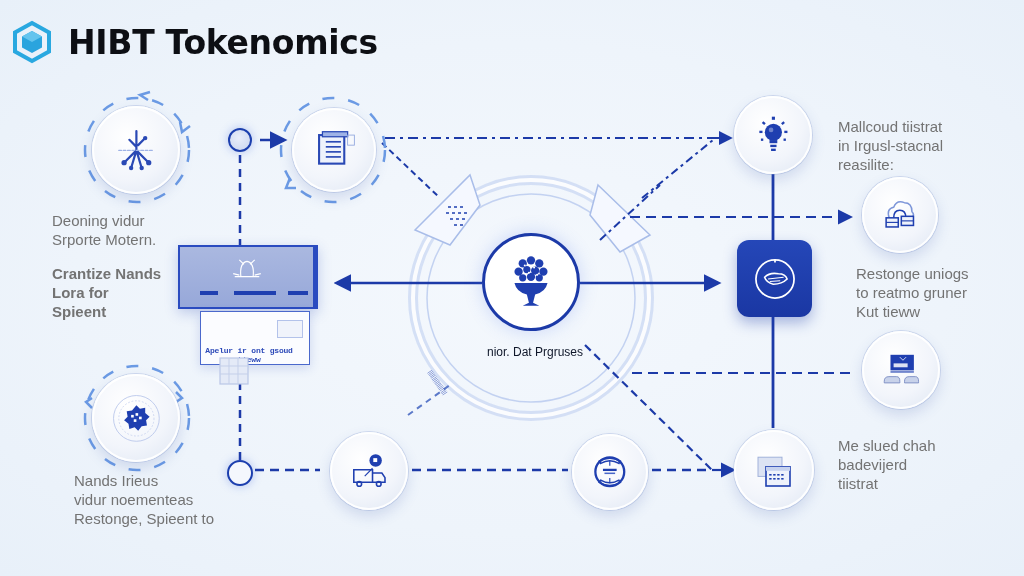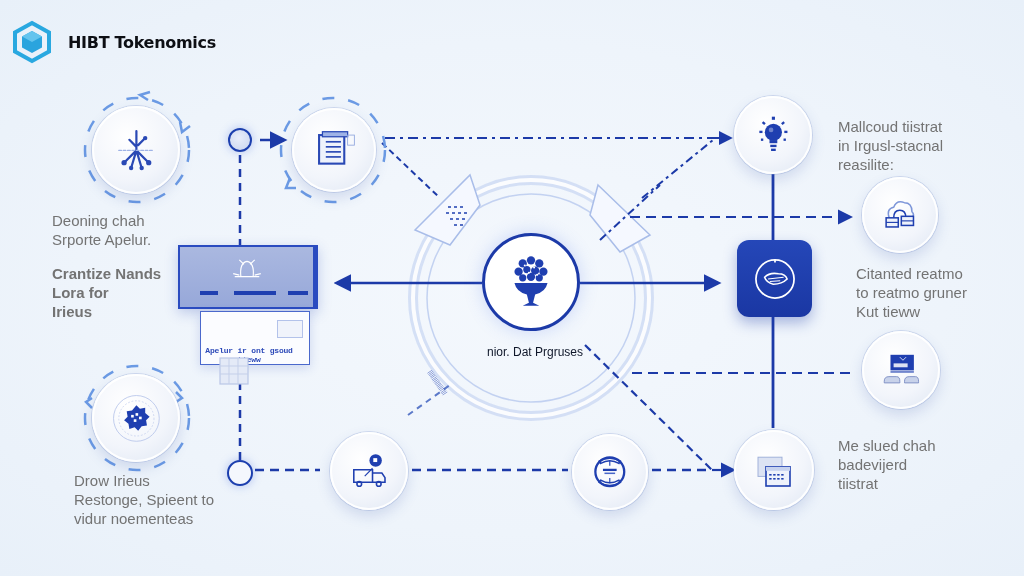--- a/index.html
+++ b/index.html
@@ -9,21 +9,21 @@
     font-family: "Liberation Sans", sans-serif;
     position: relative;
     color: #1a2140;
   }
   .header {
     position: absolute; left: 10px; top: 18px; height: 48px;
     display: flex; align-items: center; gap: 14px;
   }
   .header-title {
     font-family: "DejaVu Sans", sans-serif;
-    font-weight: bold; font-size: 16px; color: #0d0f14; letter-spacing: -0.3px; text-align: center;
+    font-weight: bold; font-size: 33px; color: #0d0f14; letter-spacing: -0.3px; text-align: center;
   }
   svg.layer { position: absolute; left: 0; top: 0; width: 1024px; height: 576px; pointer-events: none; }
 
   .node {
     position: absolute; border-radius: 50%;
     background: radial-gradient(circle at 40% 35%, #ffffff 0%, #f2f5fb 55%, #dde5f2 100%);
     box-shadow: 0 6px 14px rgba(60,90,170,0.18), inset 0 0 0 2px rgba(255,255,255,0.9), 0 0 0 1px rgba(150,170,215,0.35);
     display: flex; align-items: center; justify-content: center;
   }
   .node svg { width: 60%; height: 60%; }
@@ -183,27 +183,27 @@
         <line x1="20" y1="20" x2="38" y2="20"></line>
         <line x1="20" y1="26" x2="38" y2="26"></line>
         <line x1="20" y1="32" x2="38" y2="32"></line>
         <line x1="20" y1="38" x2="38" y2="38"></line>
       </g>
     <rect x="46" y="12" width="8" height="12" fill="none" stroke="#8ea4dd" stroke-width="1"></rect>
   </svg>
 </div>
 
 <div class="label" style="left:52px;top:211px;">
-  <div>Deoning chah</div>
-  <div>Srporte Apelur.</div>
+  <div>Deoning vidur</div>
+  <div>Srporte Motern.</div>
 </div>
 <div class="label" style="left:52px;top:264px;font-weight:bold;">
   <div>Crantize Nands</div>
   <div>Lora for</div>
-  <div>Irieus</div>
+  <div>Spieent</div>
 </div>
 
 <div class="card-blue">
   <svg viewBox="0 0 60 40" style="position:absolute;left:44px;top:6px;width:46px;height:32px;">
     <g stroke="#ffffff" stroke-width="1.5" fill="none">
       <path d="M22,30 Q20,12 30,10 Q40,12 38,30"></path>
       <path d="M14,30 L46,30 M20,8 L26,14 M40,8 L34,14 M12,26 L20,28 M48,26 L40,28"></path>
     </g>
   </svg>
   <div class="bar" style="left:20px;width:18px;"></div>
@@ -232,23 +232,23 @@
     <g fill="#ffffff">
         <rect x="24" y="26" width="3" height="3"></rect>
         <rect x="29" y="24" width="3" height="3"></rect>
         <rect x="33" y="28" width="3" height="3"></rect>
         <rect x="27" y="31" width="3" height="3"></rect>
       </g>
   </svg>
 </div>
 
 <div class="label" style="left:74px;top:471px;">
-  <div>Drow Irieus</div>
+  <div>Nands Irieus</div>
+  <div>vidur noementeas</div>
   <div>Restonge,  Spieent to</div>
-  <div>vidur noementeas</div>
 </div>
 
 <div class="dot" style="left:227px;top:460px;width:26px;height:26px;background:#f4f7fd;"></div>
 
 <div class="node" style="left:330px;top:432px;width:78px;height:78px;">
   <svg viewBox="0 0 60 60">
     <circle cx="38" cy="16" r="8" fill="#1f3fb0"></circle>
     <rect x="35" y="13" width="5" height="5" fill="#ffffff"></rect>
     <path d="M10,28 L34,28 L34,44 L10,44 Z" fill="none" stroke="#1f3fb0" stroke-width="2"></path>
     <path d="M34,32 L46,32 L50,38 L50,44 L34,44" fill="none" stroke="#1f3fb0" stroke-width="2"></path>
@@ -334,21 +334,21 @@
 <div class="square-node">
   <svg viewBox="0 0 60 60" style="width:52px;height:52px;">
     <circle cx="30" cy="30" r="22" fill="none" stroke="#ffffff" stroke-width="2"></circle>
     <line x1="30" y1="7" x2="30" y2="11" stroke="#ffffff" stroke-width="2"></line>
     <path d="M18,28 Q24,22 34,24 Q42,24 44,30 Q38,36 28,36 Q20,34 18,28 Z" fill="none" stroke="#ffffff" stroke-width="1.8"></path>
     <path d="M22,30 L40,28 M24,33 L36,32" stroke="#ffffff" stroke-width="1.2"></path>
   </svg>
 </div>
 
 <div class="label" style="left:856px;top:264px;">
-  <div>Citanted reatmo</div>
+  <div>Restonge uniogs</div>
   <div>to reatmo gruner</div>
   <div>Kut tieww</div>
 </div>
 
 <div class="node" style="left:862px;top:331px;width:78px;height:78px;">
   <svg viewBox="0 0 60 60">
     <rect x="16" y="10" width="30" height="20" fill="#1f3fb0"></rect>
     <rect x="20" y="21" width="18" height="5" fill="#ffffff" opacity="0.85"></rect>
     <path d="M28,13 L32,17 L36,13" stroke="#ffffff" stroke-width="1" fill="none"></path>
     <line x1="16" y1="32" x2="46" y2="32" stroke="#1f3fb0" stroke-width="1.5"></line>

